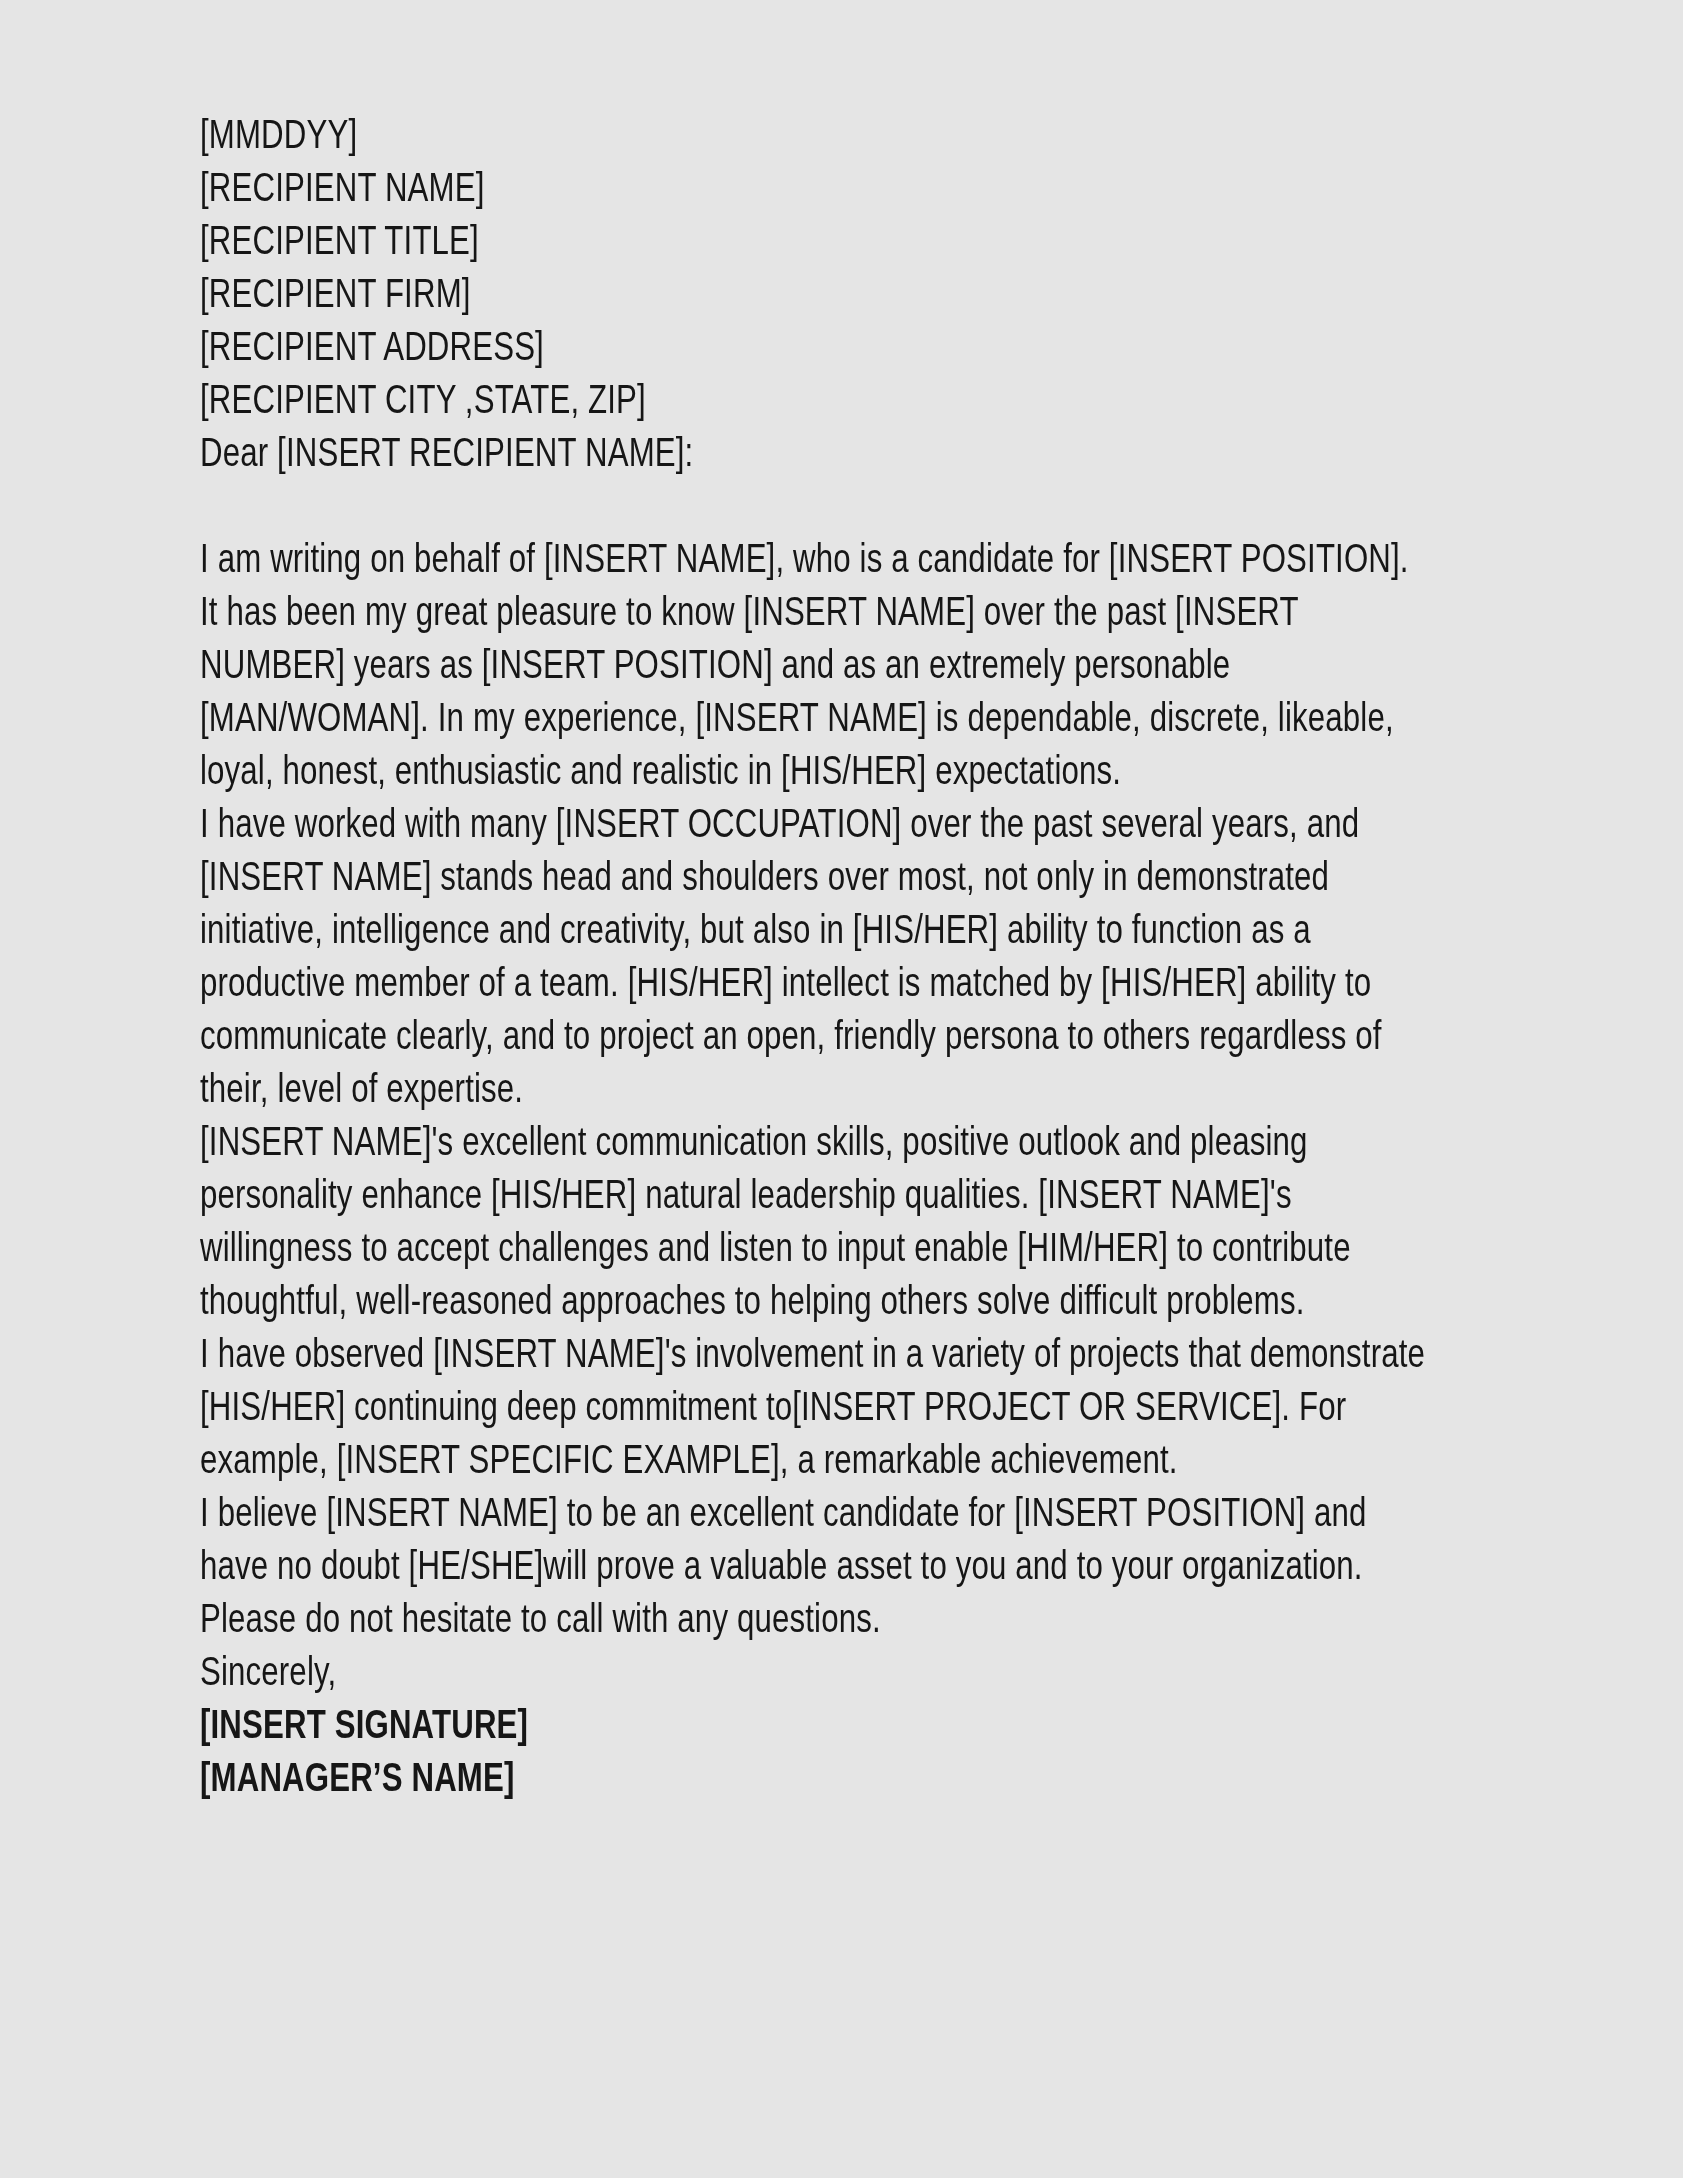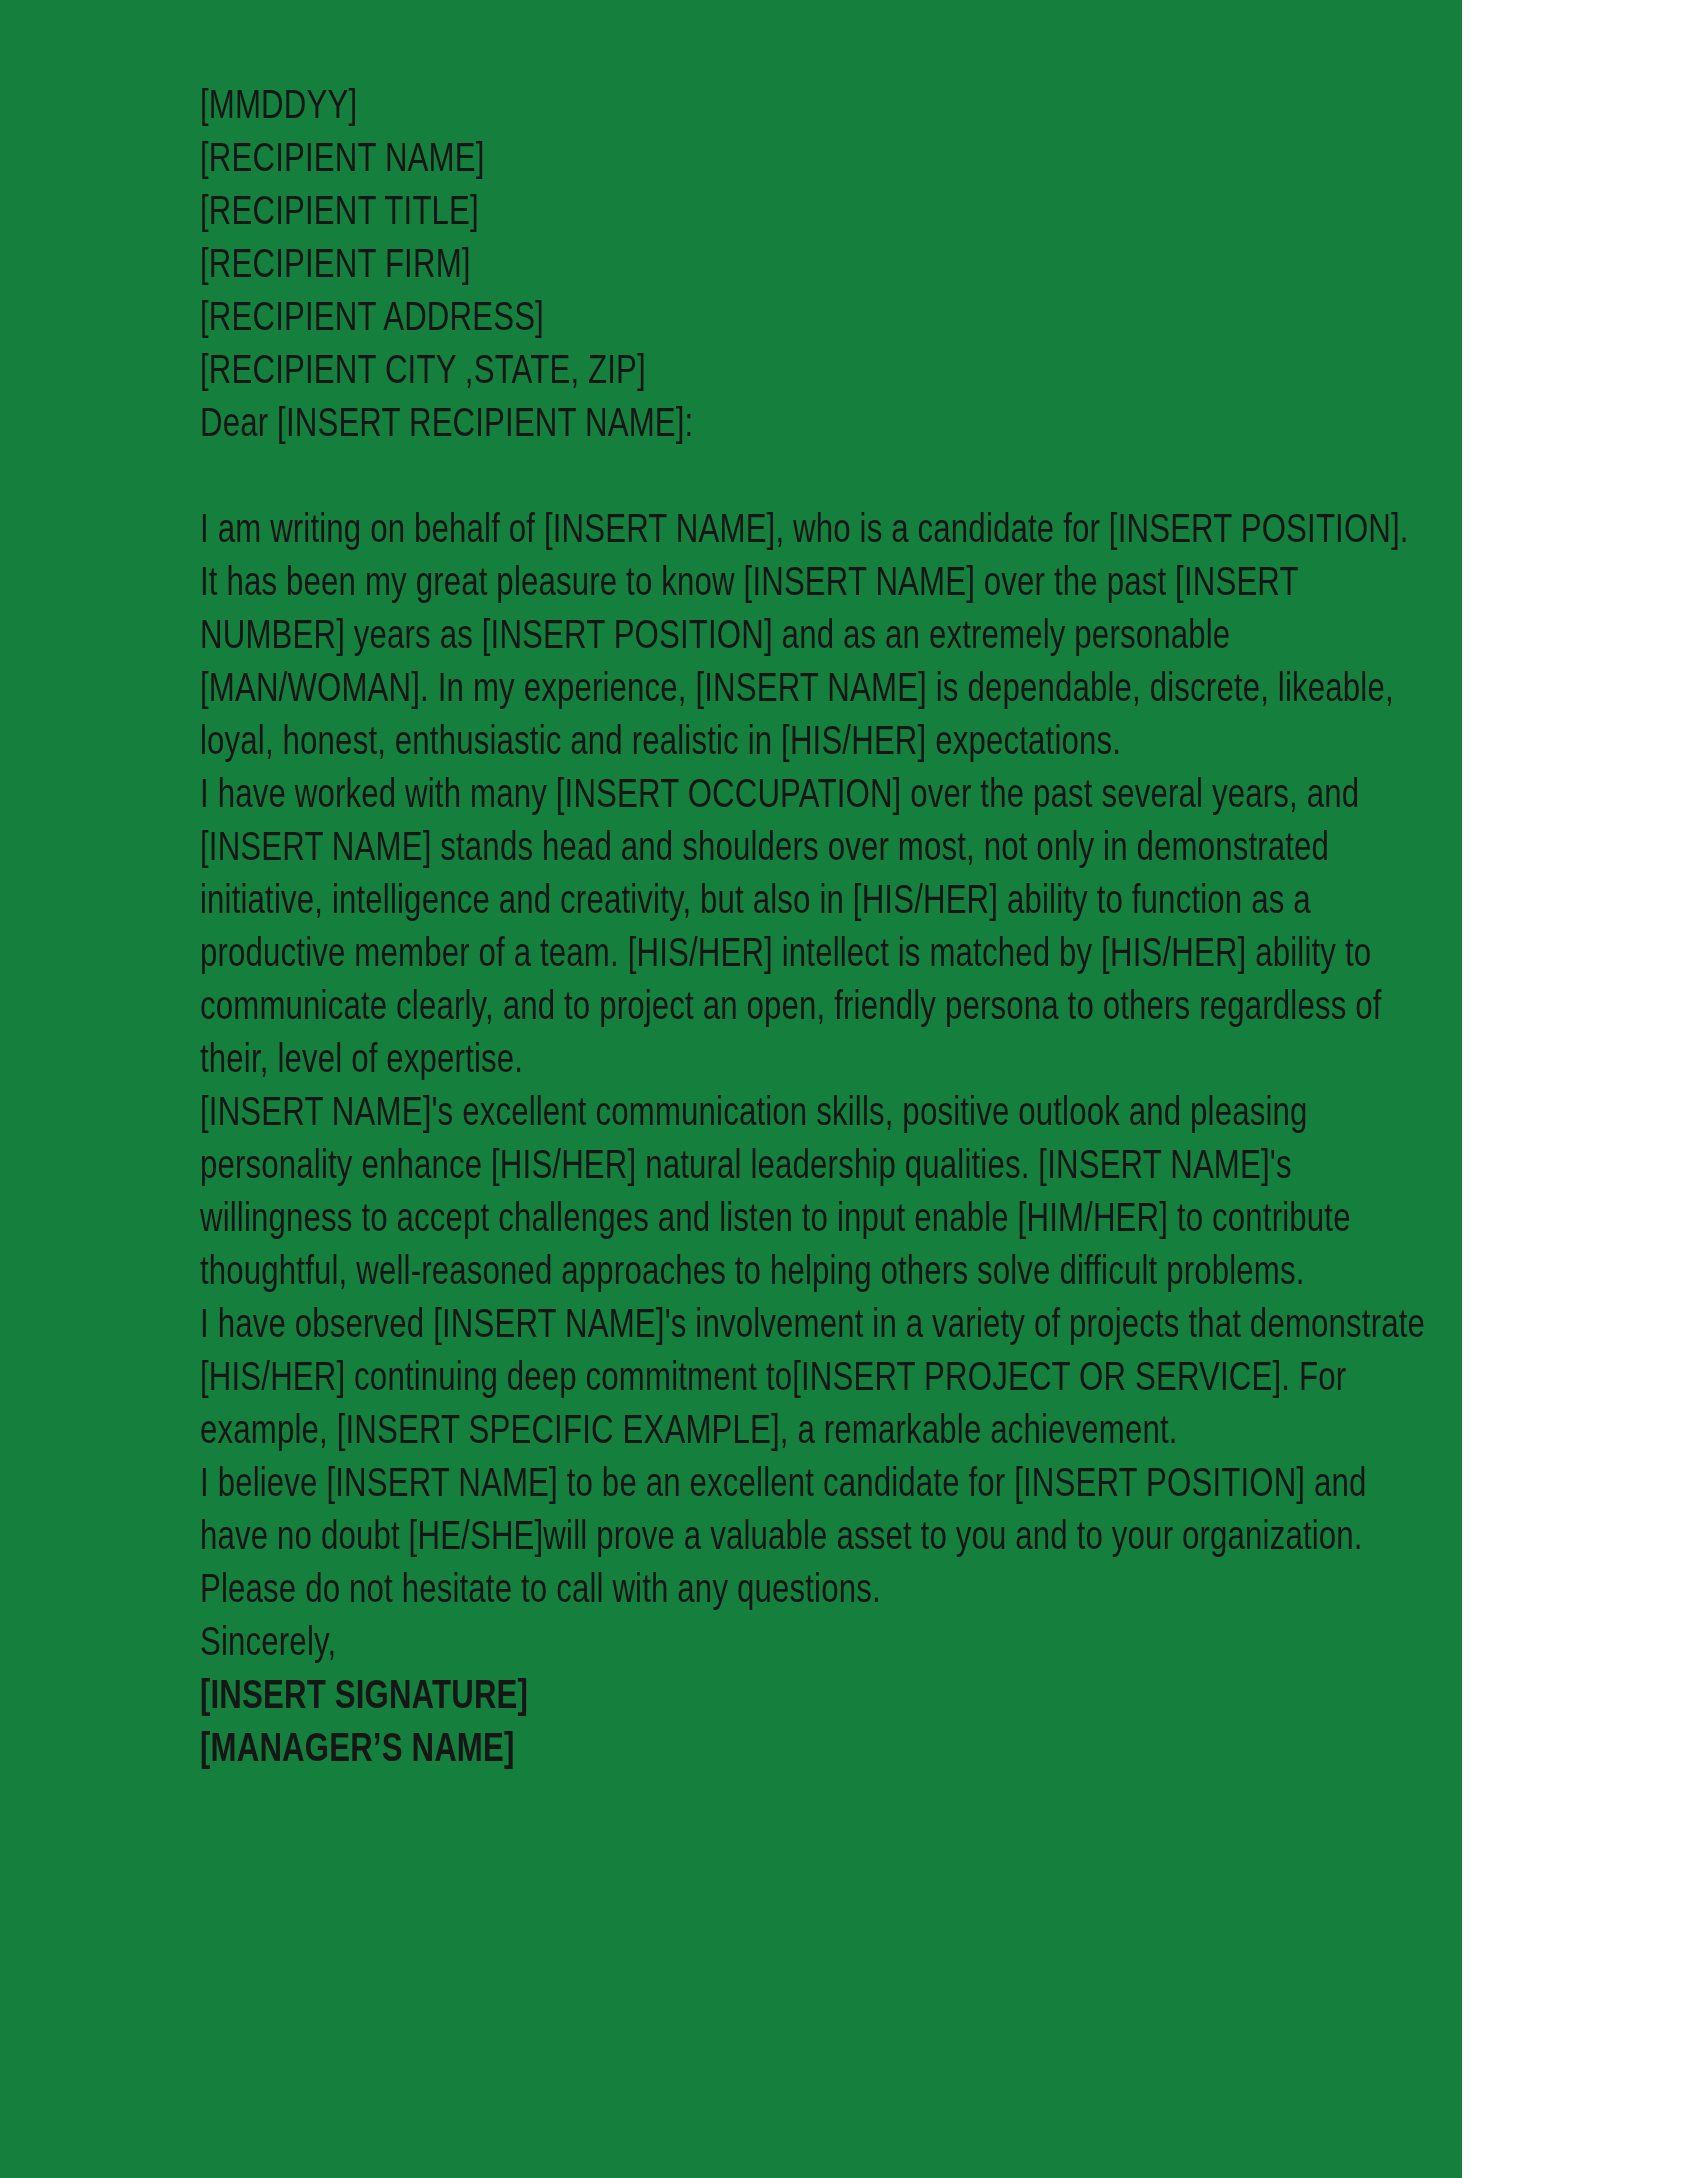--- a/index.html
+++ b/index.html
@@ -2,25 +2,25 @@
 <html><head>
 <meta charset="utf-8">
 <style>
   html, body {
     margin: 0;
     padding: 0;
     background: #ffffff;
   }
   .page {
     position: relative;
-    width: 1462px;
+    width: 1683px;
     height: 2178px;
-    background: #15803d;
+    background: #e5e5e5;
     box-sizing: border-box;
-    padding: 78px 99px 0 200px;
+    padding: 108px 99px 0 200px;
     overflow: hidden;
   }
   .text-col {
     transform: scaleX(0.78);
     transform-origin: 0 0;
     font-family: "Liberation Sans", "DejaVu Sans", sans-serif;
     font-size: 40px;
     color: #161616;
     font-stretch: condensed;
   }

